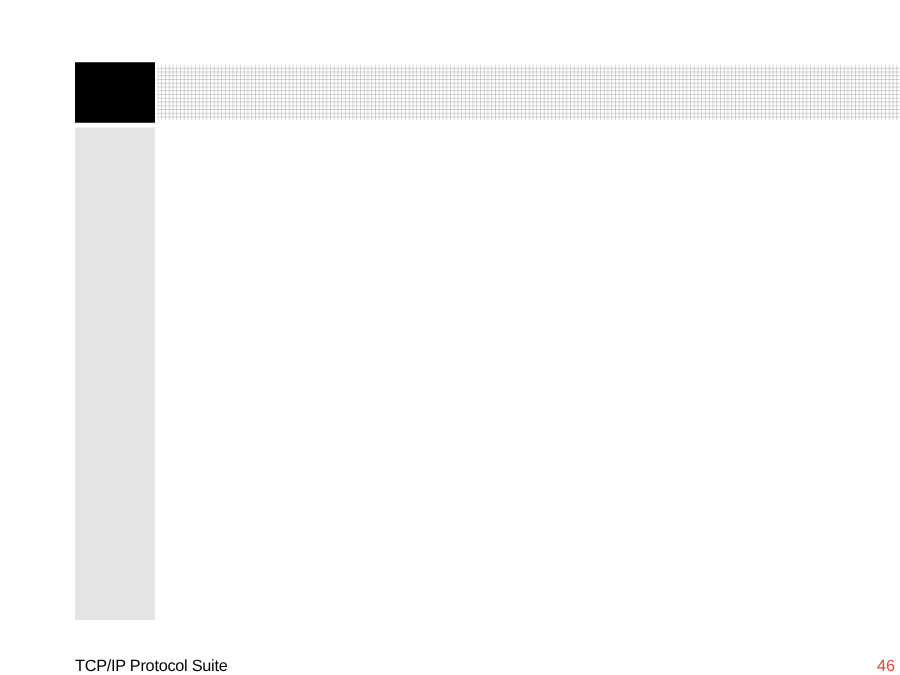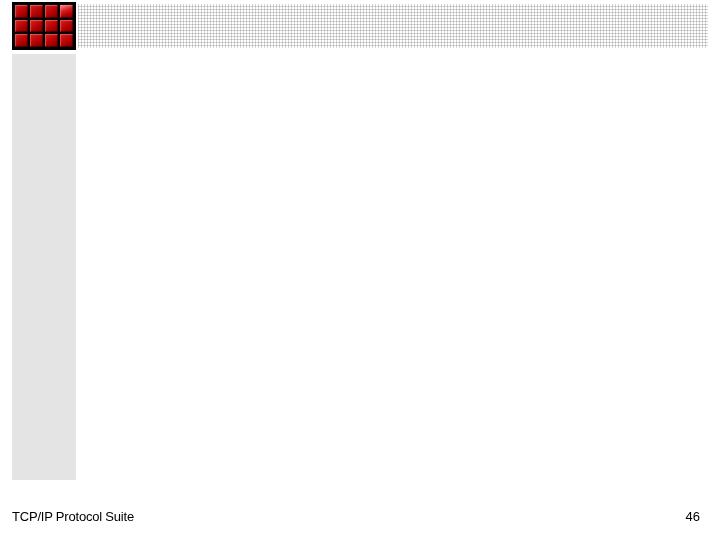--- a/index.html
+++ b/index.html
@@ -1,15 +1,15 @@
 <!DOCTYPE html>
 <html><head>
 <meta charset="utf-8">
 <style>
-  * { margin: 0; padding: 0; box-sizing: border-box; }
+  * { margin: 16px; padding: 0; box-sizing: border-box; }
   body {
     width: 720px;
     height: 540px;
     background: #ffffff;
     font-family: Arial, Helvetica, sans-serif;
     position: relative;
     overflow: hidden;
   }
   .header-band {
     position: absolute;
@@ -58,21 +58,21 @@
     bottom: 16px;
     font-size: 13px;
     color: #000;
     letter-spacing: -0.2px;
   }
   .page-number {
     position: absolute;
     right: 20px;
     bottom: 16px;
     font-size: 13px;
-    color: #000000;
+    color: #ef4444;
   }
 </style>
 </head>
 <body>
 
 <div class="header-band"></div>
 
 <div class="logo">
   <div class="cell"></div>
     <div class="cell"></div>

